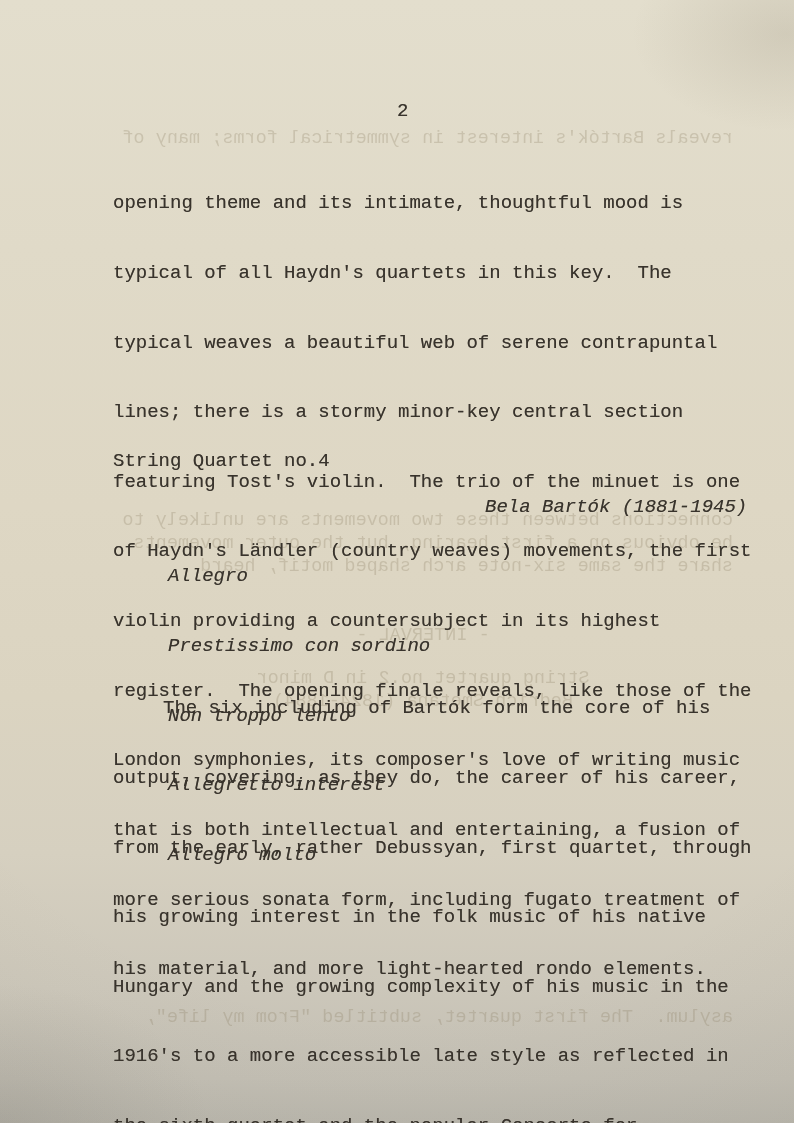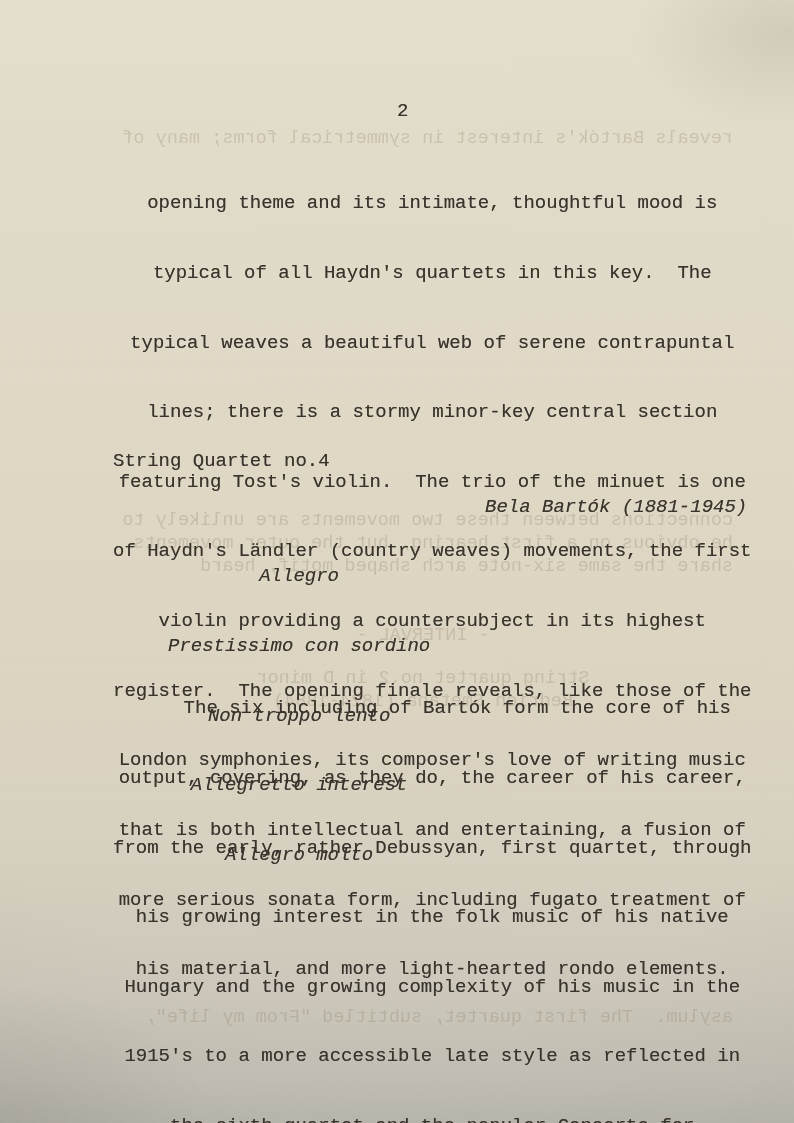--- a/index.html
+++ b/index.html
@@ -30,21 +30,21 @@
         #b9b6ac 100%);
   }
   .tw {
     font-size: 19px;
     line-height: 23.2px;
     letter-spacing: 0px;
     white-space: pre;
     text-shadow: 0 0 0.6px rgba(56,51,44,0.55);
   }
   .block { position: absolute; }
-  .line { white-space: pre; text-align: center; }
+  .line { white-space: pre; }
   .italic { font-style: italic; }
   .indent-first .line:first-child { text-indent: 50px; }
   
   .bleed {
     position: absolute;
     font-size: 18.5px;
     line-height: 23px;
     white-space: pre;
     color: #877a5e;
     opacity: 0.26;
@@ -95,21 +95,21 @@
     <div class="line">Allegretto interest</div>
     <div class="line">Allegro molto</div>
   </div>
 
   <div class="tw block indent-first" style="top:651px; left:113px;">
     <div class="line">The six including of Bartók form the core of his</div>
     <div class="line">output, covering, as they do, the career of his career,</div>
     <div class="line">from the early, rather Debussyan, first quartet, through</div>
     <div class="line">his growing interest in the folk music of his native</div>
     <div class="line">Hungary and the growing complexity of his music in the</div>
-    <div class="line">1915's to a more accessible late style as reflected in</div>
+    <div class="line">1916's to a more accessible late style as reflected in</div>
     <div class="line">the sixth quartet and the popular Concerto for</div>
     
     
     
     
     
     
     
     
   </div>

